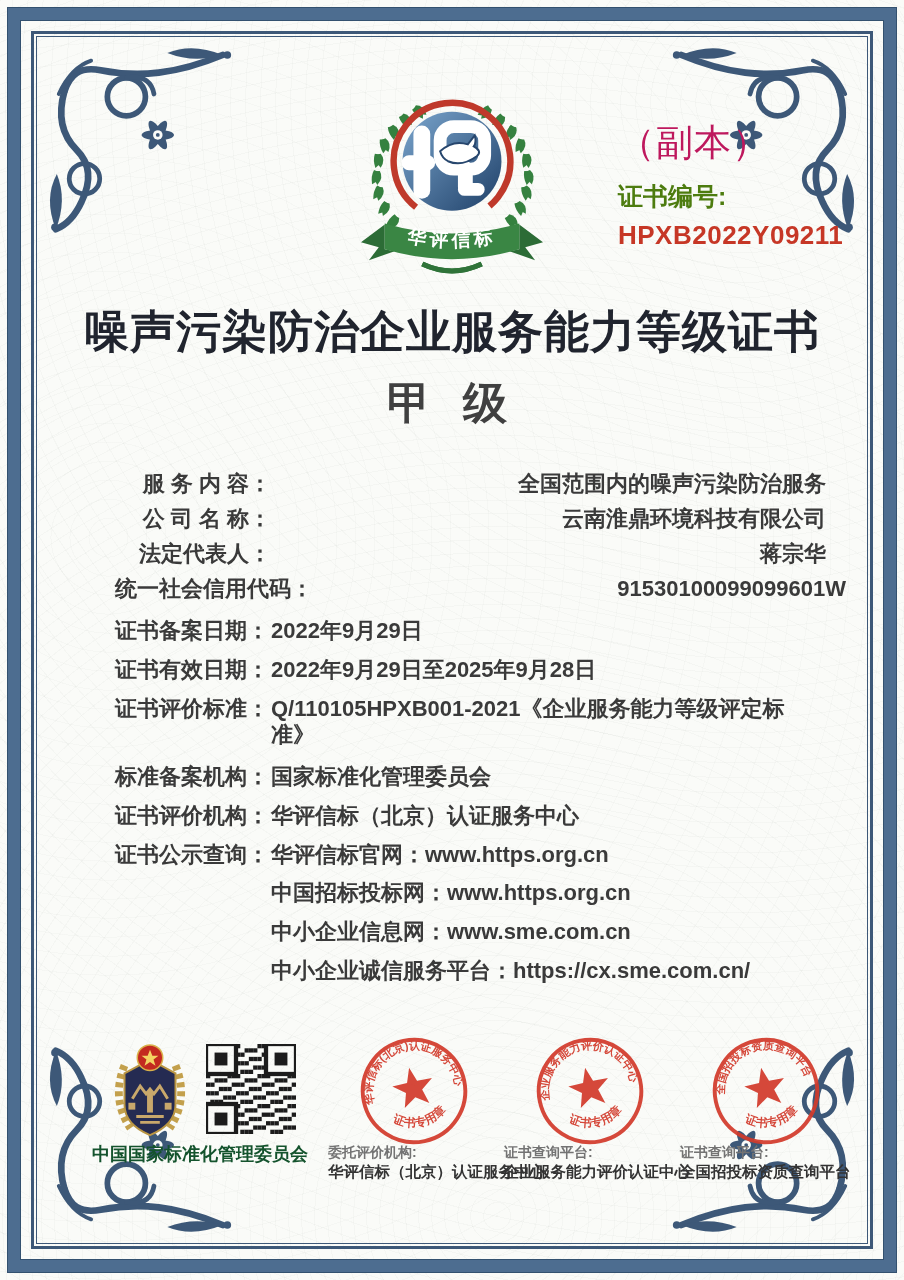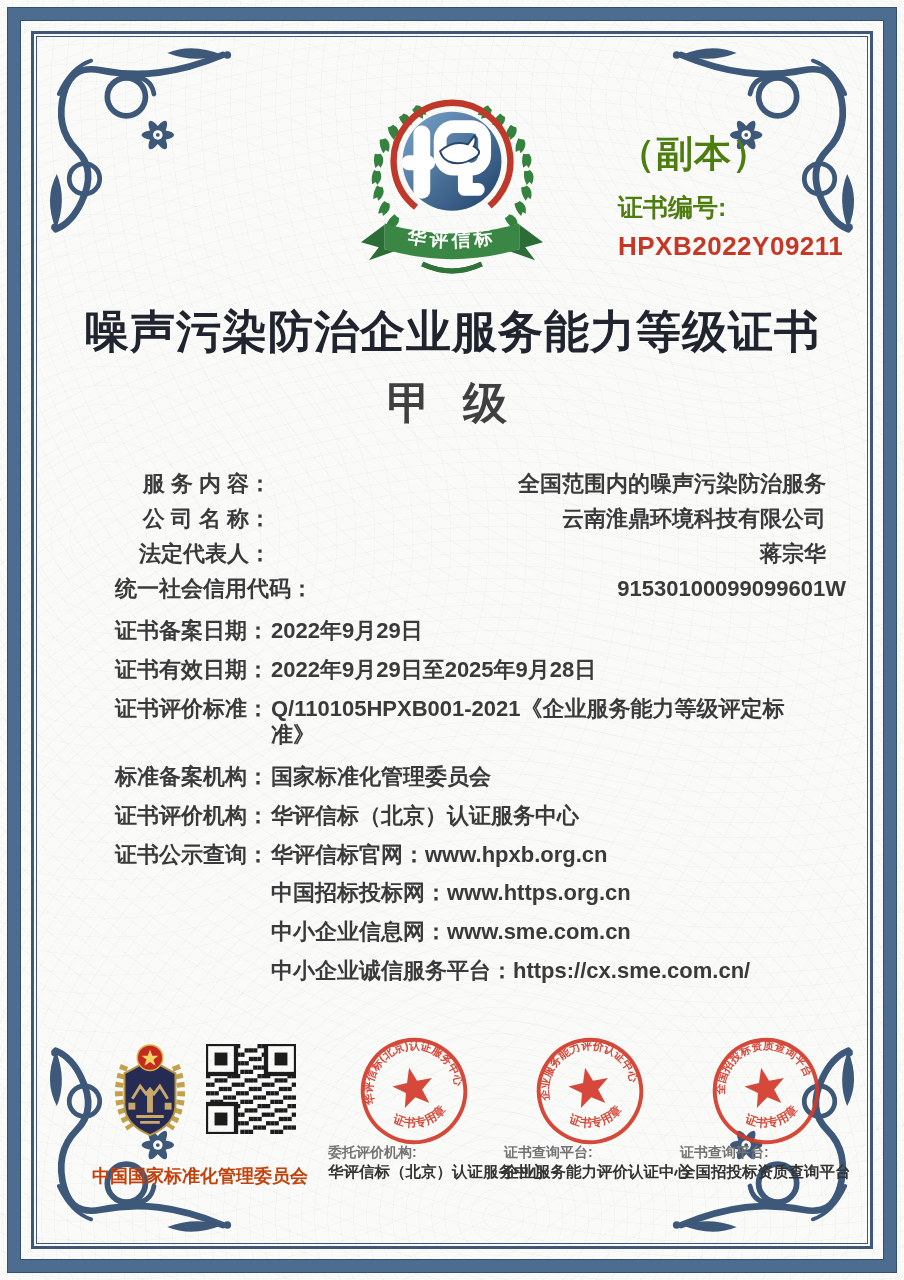--- a/index.html
+++ b/index.html
@@ -21,21 +21,21 @@
   .corner.tr{top:34px;right:34px;transform:scaleX(-1);}
   .corner.bl{bottom:34px;left:34px;transform:scaleY(-1);}
   .corner.br{bottom:34px;right:34px;transform:scale(-1,-1);}
 
   .content{position:absolute;inset:40px 58px;z-index:2;}
 
   
   .header{position:relative;height:238px;}
   .logo{position:absolute;left:50%;transform:translateX(-50%);top:50px;width:198px;height:184px;}
   .head-right{position:absolute;left:560px;top:78px;}
-  .copy-label{font-size:37px;font-weight:bold;color:#4d7c0f;letter-spacing:1px;margin-top:11px;}
+  .copy-label{font-size:37px;font-weight:normal;color:#be185d;letter-spacing:1px;}
   .number-label{margin-top:12px;font-size:25px;font-weight:bold;color:#4d7c0f;}
   .number-value{margin-top:7px;font-size:26px;font-weight:bold;color:#c63726;letter-spacing:.5px;}
 
   
   .title{margin-top:24px;text-align:center;font-size:45px;font-weight:900;color:#20242e;letter-spacing:1px;}
   .grade{margin-top:12px;text-align:center;font-size:44px;font-weight:900;color:#404040;letter-spacing:10px;}
 
   
   .block{padding-left:57px;color:#3a3a3a;}
   .b1{margin-top:38px;}
@@ -46,21 +46,21 @@
   .b2 .info-row,.b3 .info-row{margin-bottom:13px;}
   .info-row .label{flex:none;white-space:pre;min-width:156px;}
   .info-row .value{flex:1 1 auto;max-width:555px;}
 
   
   .footer{display:flex;margin-top:56px;padding-left:32px;align-items:flex-start;}
   .authority{width:220px;flex:none;text-align:center;}
   .authority-images{display:flex;justify-content:center;align-items:flex-start;gap:10px;height:102px;}
   .sac-badge{width:92px;height:102px;}
   .qr{width:90px;height:90px;margin-top:4px;}
-  .authority-caption{margin-top:22px;font-size:18px;font-weight:bold;color:#c2410c;white-space:nowrap;}
+  .authority-caption{margin-top:0;font-size:18px;font-weight:bold;color:#14532d;white-space:nowrap;}
 
   .seals{display:flex;flex:1 1 auto;justify-content:space-between;margin-left:16px;}
   .seal-group{position:relative;width:176px;height:152px;flex:none;}
   .seal-svg{position:absolute;top:-16px;left:50%;transform:translateX(-50%) rotate(-12deg);width:134px;height:134px;opacity:.93;mix-blend-mode:multiply;}
   .seal-svg .ring{fill:none;stroke:#d23a2b;stroke-width:5;}
   .seal-svg .star{fill:#d23a2b;}
   .seal-svg text{fill:#d23a2b;font-weight:bold;}
   .seal-caption-label{position:absolute;bottom:30px;left:2px;font-size:14px;font-weight:bold;color:#737373;white-space:nowrap;z-index:3;}
   .seal-caption-value{position:absolute;bottom:9px;left:2px;font-size:15.5px;font-weight:bold;color:#333;white-space:nowrap;z-index:3;}
 </style>
@@ -225,21 +225,21 @@
         <div class="info-row">
           <span class="label">标准备案机构：</span>
           <span class="value">国家标准化管理委员会</span>
         </div>
         <div class="info-row">
           <span class="label">证书评价机构：</span>
           <span class="value">华评信标（北京）认证服务中心</span>
         </div>
         <div class="info-row">
           <span class="label">证书公示查询：</span>
-          <span class="value">华评信标官网：www.hpxb.org.cn</span>
+          <span class="value">华评信标官网：www.https.org.cn</span>
         </div>
         <div class="info-row">
           <span class="label"></span>
           <span class="value">中国招标投标网：www.https.org.cn</span>
         </div>
         <div class="info-row">
           <span class="label"></span>
           <span class="value">中小企业信息网：www.sme.com.cn</span>
         </div>
         <div class="info-row">

